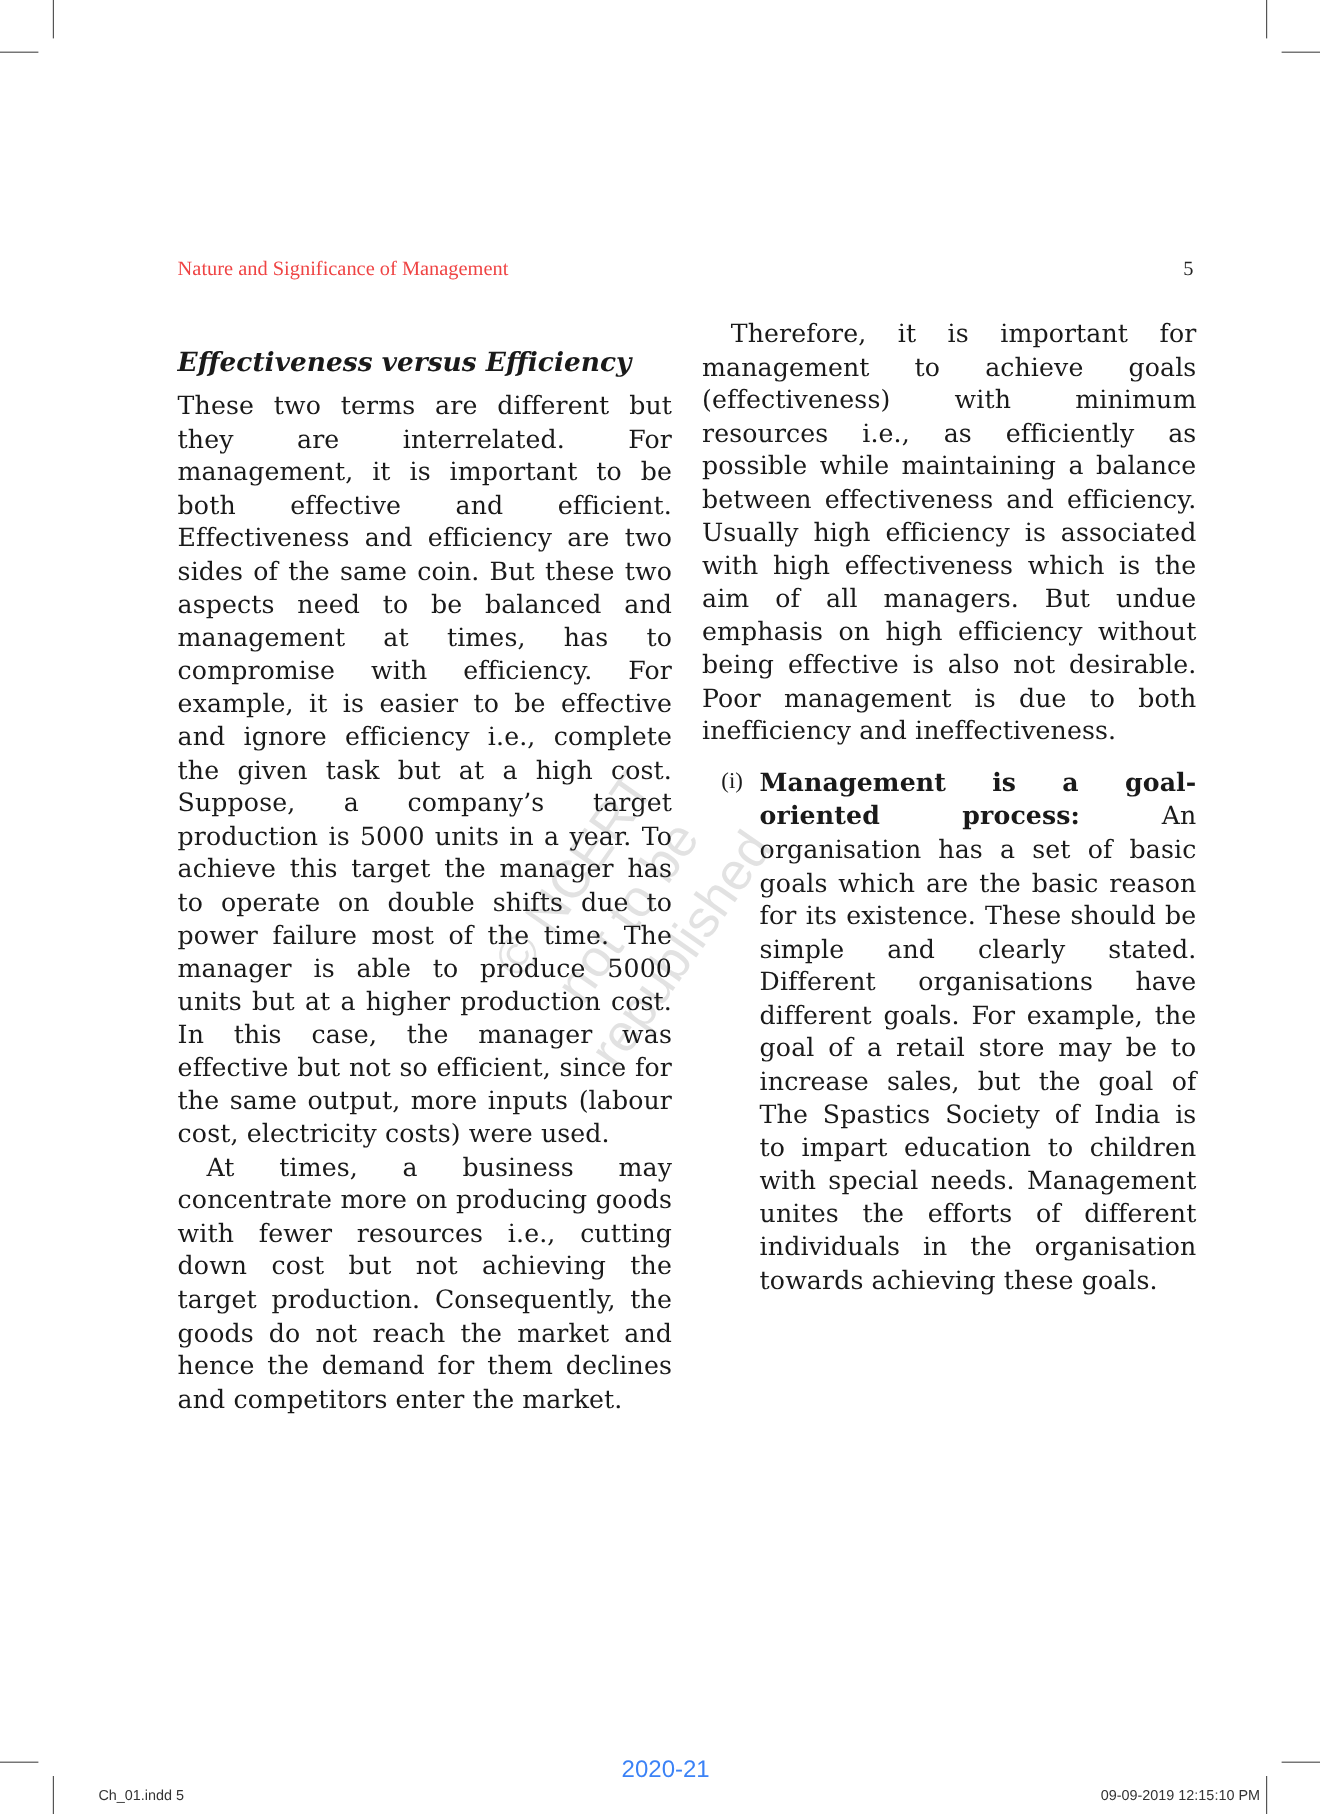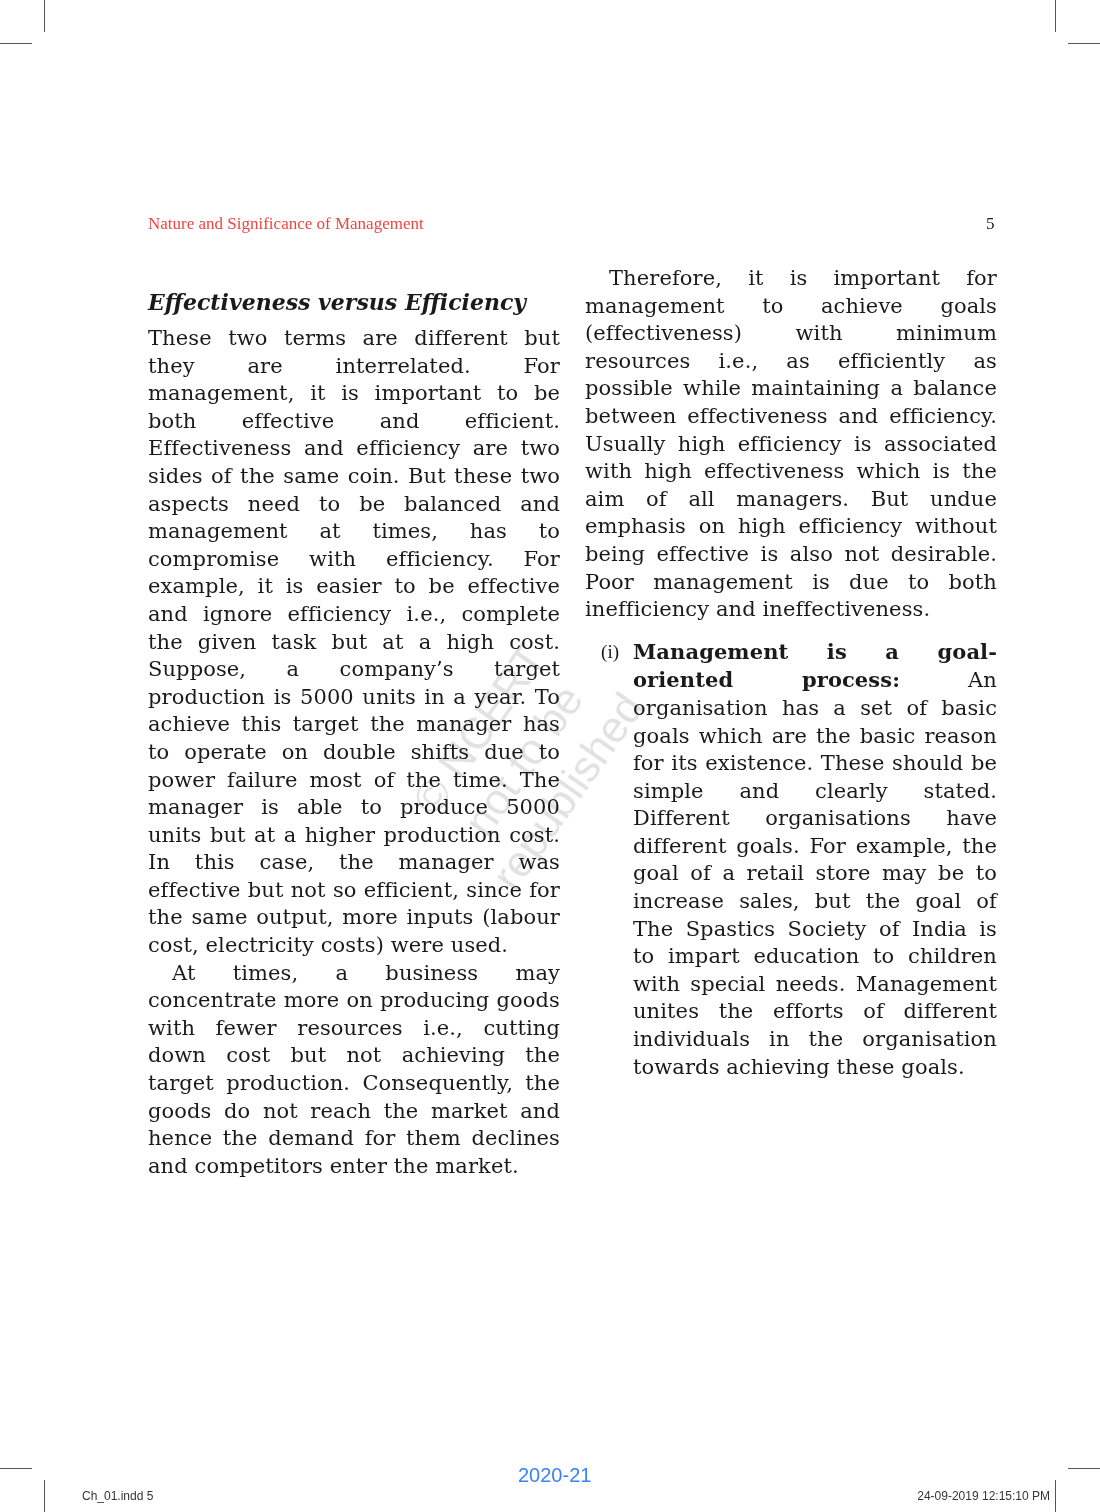--- a/index.html
+++ b/index.html
@@ -54,13 +54,13 @@
 <div class="col col-right">
   <p class="para indent">Therefore, it is important for management to achieve goals (effectiveness) with minimum resources i.e., as efficiently as possible while maintaining a balance between effectiveness and efficiency. Usually high efficiency is associated with high effectiveness which is the aim of all managers. But undue emphasis on high efficiency without being effective is also not desirable. Poor management is due to both inefficiency and ineffectiveness.</p>
   <div class="item para">
     <span class="num">(i)</span>
     <b>Management is a goal-oriented process:</b><span> An organisation has a set of basic goals which are the basic reason for its existence. These should be simple and clearly stated. Different organisations have different goals. For example, the goal of a retail store may be to increase sales, but the goal of The Spastics Society of India is to impart education to children with special needs. Management unites the efforts of different individuals in the organisation towards achieving these goals.</span>
   </div>
 </div>
 
 <div class="footer-year">2020-21</div>
 <div class="footer-file">Ch_01.indd   5</div>
-<div class="footer-date">24-09-2019   12:15:10 PM</div>
+<div class="footer-date">09-09-2019   12:15:10 PM</div>
 
 </body></html>

